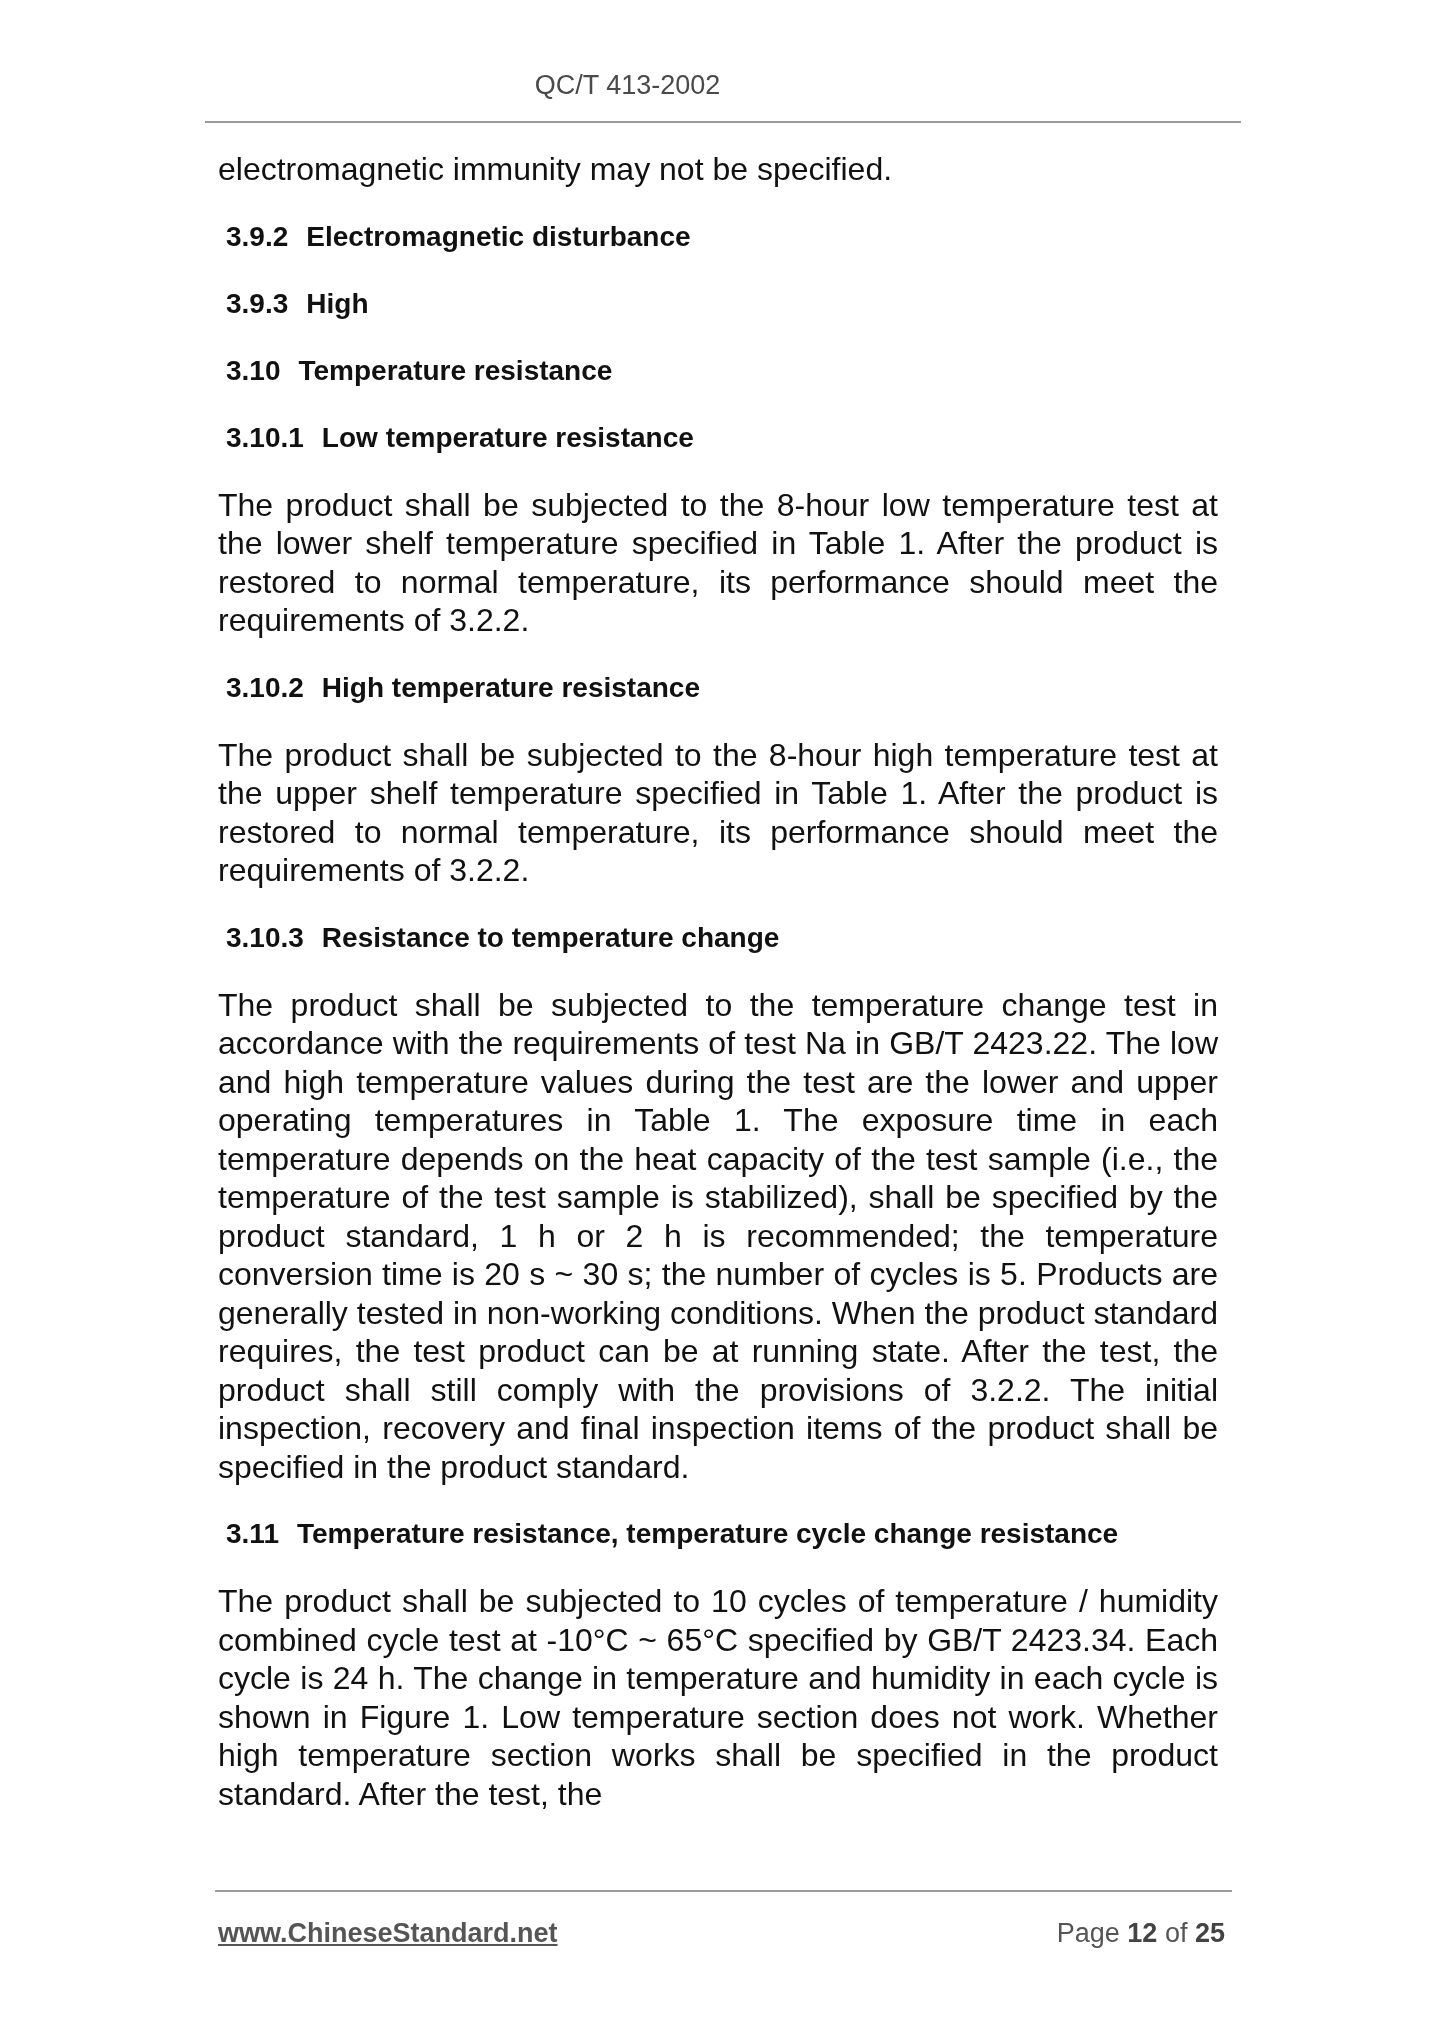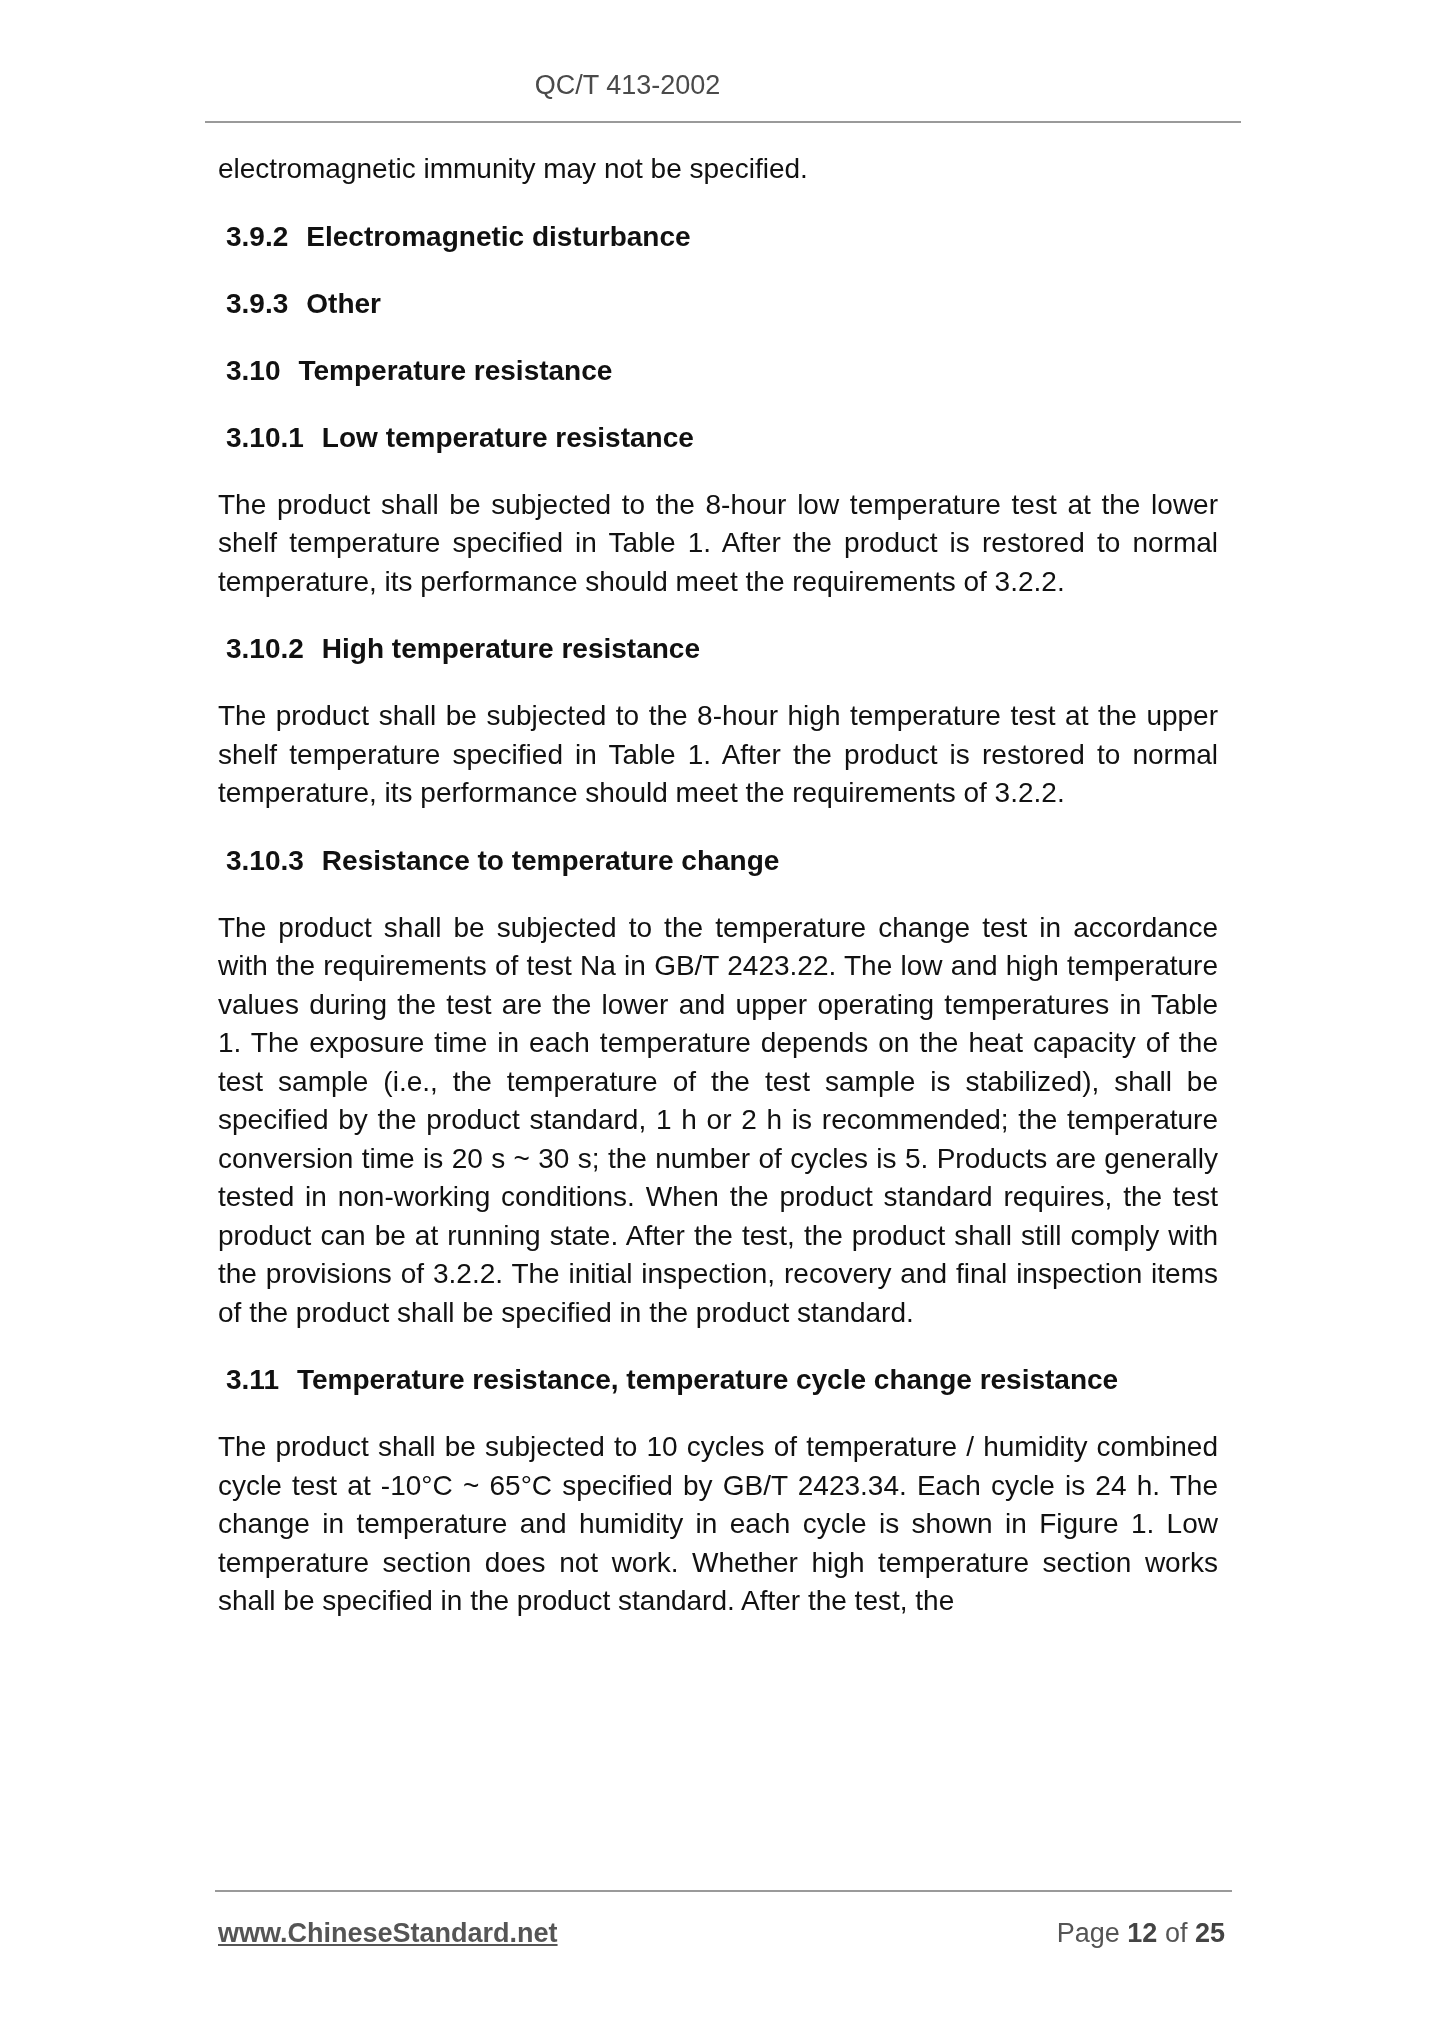--- a/index.html
+++ b/index.html
@@ -2,39 +2,39 @@
 <html><head>
   <meta charset="utf-8">
   <style>
     html, body { margin:0; padding:0; background:#ffffff; }
     body { width:1445px; height:2044px; position:relative; overflow:hidden;
            font-family:"Liberation Sans", sans-serif; color:#111; }
     .header-title { position:absolute; top:70px; left:0; width:1255px; text-align:center;
            font-size:27px; color:#4a4a4a; }
     .header-rule { position:absolute; top:121px; left:205px; width:1036px; height:2px; background:#9a9a9a; }
     .content { position:absolute; top:150px; left:218px; width:1000px; }
-    .p { font-size:28px; line-height:38.5px; text-align:justify; margin:0 0 29px 0; }
+    .p { font-size:32px; line-height:38.5px; text-align:justify; margin:0 0 29px 0; }
     .h { font-size:28px; font-weight:bold; line-height:38px; margin:0 0 29px 8px; white-space:nowrap; }
     .h .num { display:inline-block; margin-right:18px; }
     .footer-rule { position:absolute; top:1890px; left:215px; width:1017px; height:2px; background:#9a9a9a; }
     .footer-link { position:absolute; top:1918px; left:218px; font-size:27px; color:#555;
            text-decoration:underline;font-weight:bold; }
     .footer-page { position:absolute; top:1918px; left:0; width:1225px; text-align:right; font-size:27px; color:#555; }
     .footer-page b { color:#444; }
   </style>
 </head>
 <body>
 
 <div class="header-title">QC/T 413-2002</div>
 <div class="header-rule"></div>
 
 <div class="content">
   <p class="p">electromagnetic immunity may not be specified.</p>
   <div class="h"><span class="num">3.9.2</span><span>Electromagnetic disturbance</span></div>
-  <div class="h"><span class="num">3.9.3</span><span>Other</span></div>
+  <div class="h"><span class="num">3.9.3</span><span>High</span></div>
   <div class="h"><span class="num">3.10</span><span>Temperature resistance</span></div>
   <div class="h"><span class="num">3.10.1</span><span>Low temperature resistance</span></div>
   <p class="p">The product shall be subjected to the 8-hour low temperature test at the lower shelf temperature specified in Table 1. After the product is restored to normal temperature, its performance should meet the requirements of 3.2.2.</p>
   <div class="h"><span class="num">3.10.2</span><span>High temperature resistance</span></div>
   <p class="p">The product shall be subjected to the 8-hour high temperature test at the upper shelf temperature specified in Table 1. After the product is restored to normal temperature, its performance should meet the requirements of 3.2.2.</p>
   <div class="h"><span class="num">3.10.3</span><span>Resistance to temperature change</span></div>
   <p class="p">The product shall be subjected to the temperature change test in accordance with the requirements of test Na in GB/T 2423.22. The low and high temperature values during the test are the lower and upper operating temperatures in Table 1. The exposure time in each temperature depends on the heat capacity of the test sample (i.e., the temperature of the test sample is stabilized), shall be specified by the product standard, 1 h or 2 h is recommended; the temperature conversion time is 20 s ~ 30 s; the number of cycles is 5. Products are generally tested in non-working conditions. When the product standard requires, the test product can be at running state. After the test, the product shall still comply with the provisions of 3.2.2. The initial inspection, recovery and final inspection items of the product shall be specified in the product standard.</p>
   <div class="h"><span class="num">3.11</span><span>Temperature resistance, temperature cycle change resistance</span></div>
   <p class="p">The product shall be subjected to 10 cycles of temperature / humidity combined cycle test at -10°C ~ 65°C specified by GB/T 2423.34. Each cycle is 24 h. The change in temperature and humidity in each cycle is shown in Figure 1. Low temperature section does not work. Whether high temperature section works shall be specified in the product standard. After the test, the</p>
 </div>

